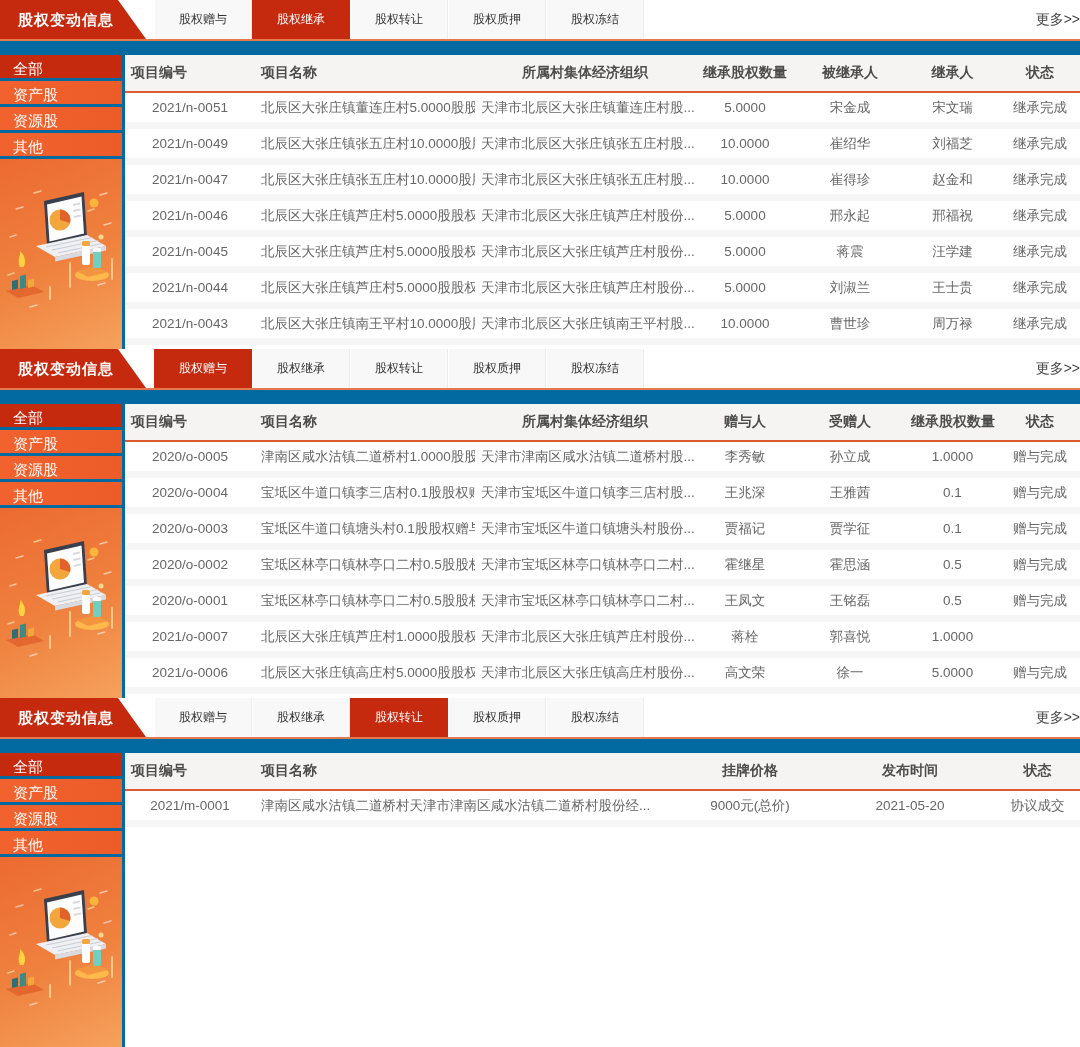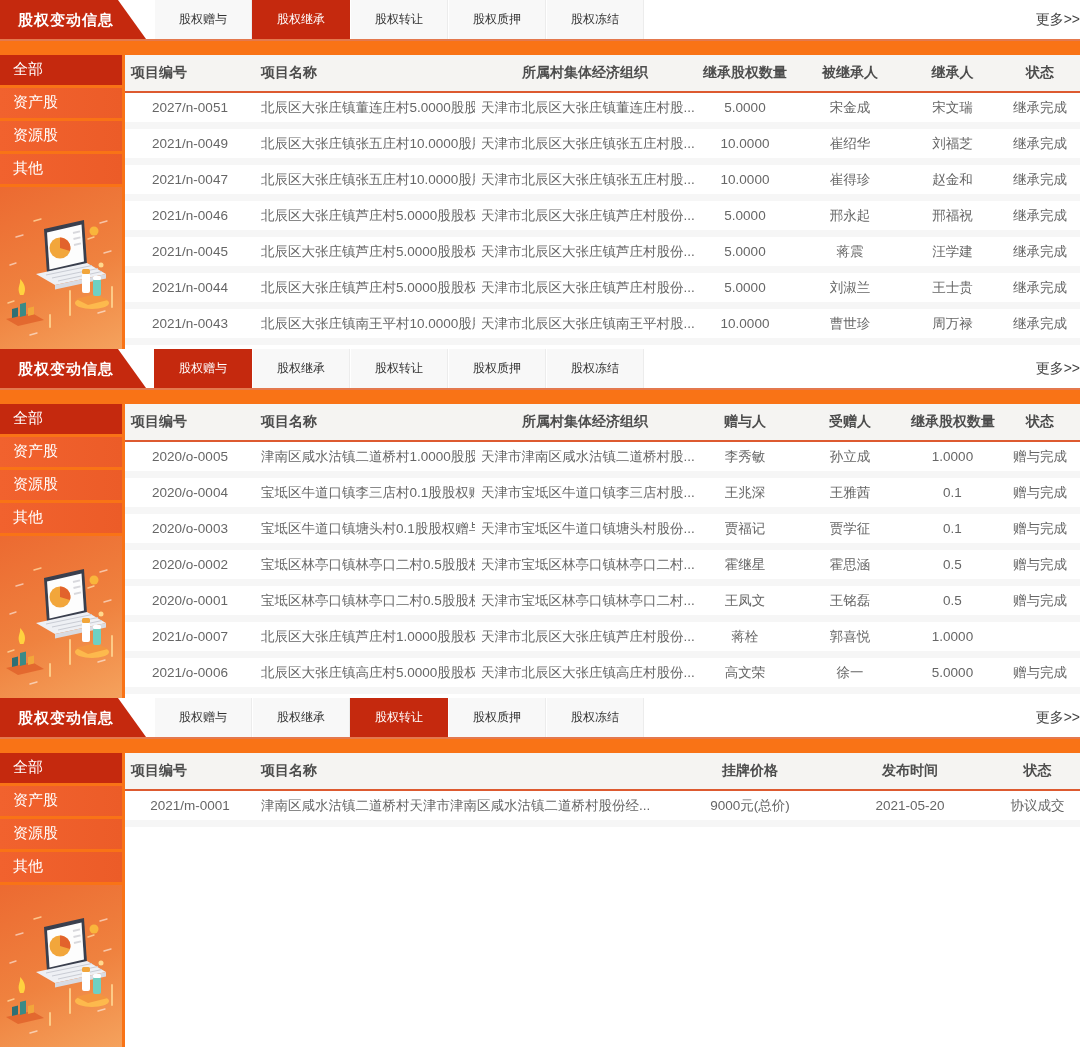--- a/index.html
+++ b/index.html
@@ -1,32 +1,32 @@
 <!DOCTYPE html>
 <html><head>
 <meta charset="utf-8">
 <style>
   html,body{margin:0;padding:0;background:#fff;}
   body{font-family:"Liberation Sans","DejaVu Sans",sans-serif;}
-  #app{width:1080px;margin:0 auto;background:#f97316;}
+  #app{width:1080px;margin:0 auto;background:#0369a1;}
 
   
   .panel{width:1080px;}
   .tabbar{display:flex;align-items:stretch;height:39px;border-bottom:2px solid #e4794e;background:#fff;}
   .banner{flex:none;width:150px;background:#c5290e;clip-path:polygon(0 0,118px 0,146px 100%,0 100%);}
   .banner-text{display:block;line-height:39px;padding-left:18px;color:#fff;font-weight:bold;font-size:15px;letter-spacing:1px;}
   .tabs{display:flex;margin-left:4px;}
   .tab{width:96px;text-align:center;line-height:39px;font-size:12px;color:#333;background:#f8f8f8;border-right:1px solid #ececec;border-left:1px solid #fff;cursor:pointer;white-space:nowrap;}
   .tab.active{background:#c5290e;color:#fff;border-color:#c5290e;}
   .more{margin-left:auto;align-self:center;font-size:14px;color:#444;cursor:pointer;text-decoration:none;}
 
   
   .content{display:flex;height:294px;margin-top:14px;align-items:stretch;}
   .sidebar{flex:none;width:122px;margin-right:3px;display:flex;flex-direction:column;}
-  .side-item{height:30px;line-height:27px;margin-bottom:3px;padding-left:13px;color:#fff;font-size:15px;background:linear-gradient(90deg,#f1622e,#ec5c28);cursor:pointer;}
+  .side-item{height:23px;line-height:27px;margin-bottom:3px;padding-left:13px;color:#fff;font-size:15px;background:linear-gradient(90deg,#f1622e,#ec5c28);cursor:pointer;}
   .side-item.active{background:#c5290e;}
   .illus{flex:1;background:linear-gradient(155deg,#ec6a31 0%,#ef823f 55%,#f5a25d 100%);display:flex;justify-content:center;align-items:flex-start;overflow:hidden;}
   .illus svg{margin-top:8px;}
 
   
   .table-wrap{flex:1;overflow:hidden;background:#fff;}
   table{width:100%;border-collapse:collapse;table-layout:fixed;}
   thead th{height:36px;background:#f5f4f2;border-bottom:2px solid #dd5a30;font-size:14px;color:#4d4d4d;font-weight:bold;padding:0 6px;white-space:nowrap;overflow:hidden;}
   tbody td{height:29px;background:#fff;border-bottom:7px solid #f6f6f6;font-size:13.5px;color:#666;padding:0 6px;white-space:nowrap;overflow:hidden;}
   .al{text-align:left;} .ac{text-align:center;}
@@ -137,21 +137,21 @@
                 <th class="al">项目名称</th>
                 <th class="ac">所属村集体经济组织</th>
                 <th class="ac">继承股权数量</th>
                 <th class="ac">被继承人</th>
                 <th class="ac">继承人</th>
                 <th class="ac">状态</th>
               </tr>
             </thead>
           <tbody>
               <tr>
-                <td class="ac">2027/n-0051</td>
+                <td class="ac">2021/n-0051</td>
                 <td class="al">北辰区大张庄镇董连庄村5.0000股股权继...</td>
                 <td class="al">天津市北辰区大张庄镇董连庄村股...</td>
                 <td class="ac">5.0000</td>
                 <td class="ac">宋金成</td>
                 <td class="ac">宋文瑞</td>
                 <td class="ac">继承完成</td>
               </tr>
               <tr>
                 <td class="ac">2021/n-0049</td>
                 <td class="al">北辰区大张庄镇张五庄村10.0000股股权继...</td>

